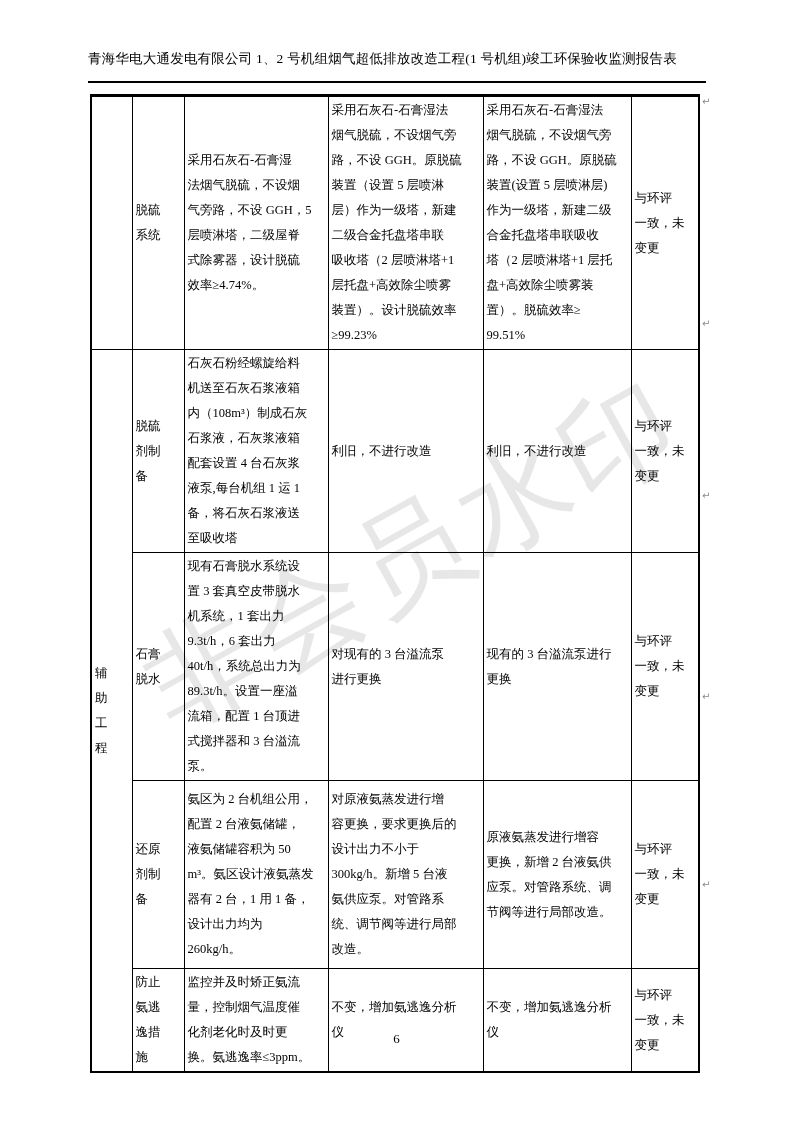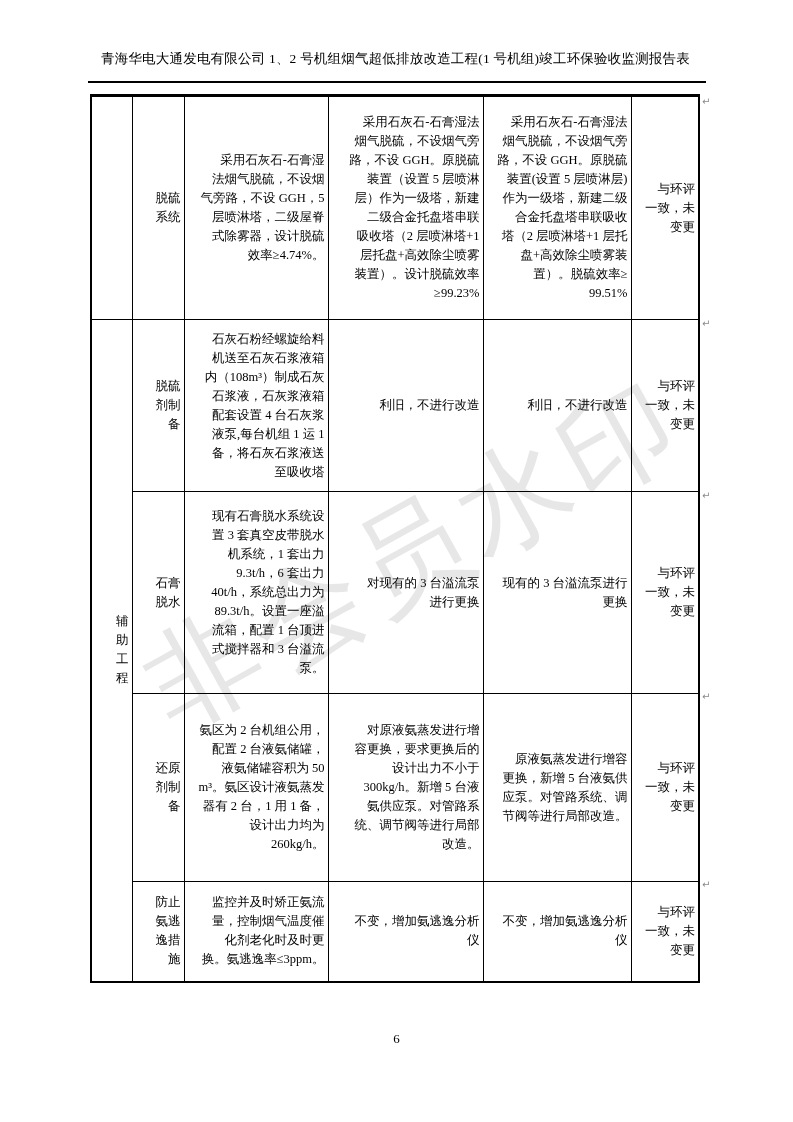--- a/index.html
+++ b/index.html
@@ -25,45 +25,45 @@
     transform:rotate(-29deg);
     transform-origin:center center;
     z-index:0;
     user-select:none;
   }
 
   .content{position:relative;z-index:1;}
 
   
   .doc-header{
-    position:absolute;left:101px;top:50px;
+    position:absolute;left:88px;top:50px;
     width:640px;
     font-size:13.5px;
     letter-spacing:0.2px;
     white-space:nowrap;
   }
   .header-rule{
     position:absolute;left:88px;top:81px;
     width:618px;height:2px;background:#000;
   }
 
   
   table.report{
     position:absolute;left:90px;top:94px;
     border-collapse:collapse;
     table-layout:fixed;
     width:608px;
     background:transparent;
   }
   table.report td{
     border:1px solid #000;
-    text-align:right;
+    text-align:left;
     vertical-align:middle;
     font-size:12.5px;
-    line-height:19px;
+    line-height:25px;
     padding:1px 3px;
     white-space:pre-line;
     word-break:break-all;
   }
   table.report{border:2px solid #000;border-top:3px solid #000;border-bottom:2.5px solid #000;}
   .group-cell{line-height:26px;font-size:13px;}
   .label-cell{line-height:25px;font-size:13px;margin-left:12px;}
   .concl-cell{line-height:24px;}
 
   
@@ -192,21 +192,21 @@
 设计出力均为
 260kg/h。</td>
           <td>对原液氨蒸发进行增
 容更换，要求更换后的
 设计出力不小于
 300kg/h。新增 5 台液
 氨供应泵。对管路系
 统、调节阀等进行局部
 改造。</td>
           <td>原液氨蒸发进行增容
-更换，新增 5 台液氨供
+更换，新增 2 台液氨供
 应泵。对管路系统、调
 节阀等进行局部改造。</td>
           <td class="concl-cell">与环评
 一致，未
 变更</td>
         </tr>
         <tr style="height:100px">
           <td class="label-cell">防止
 氨逃
 逸措

